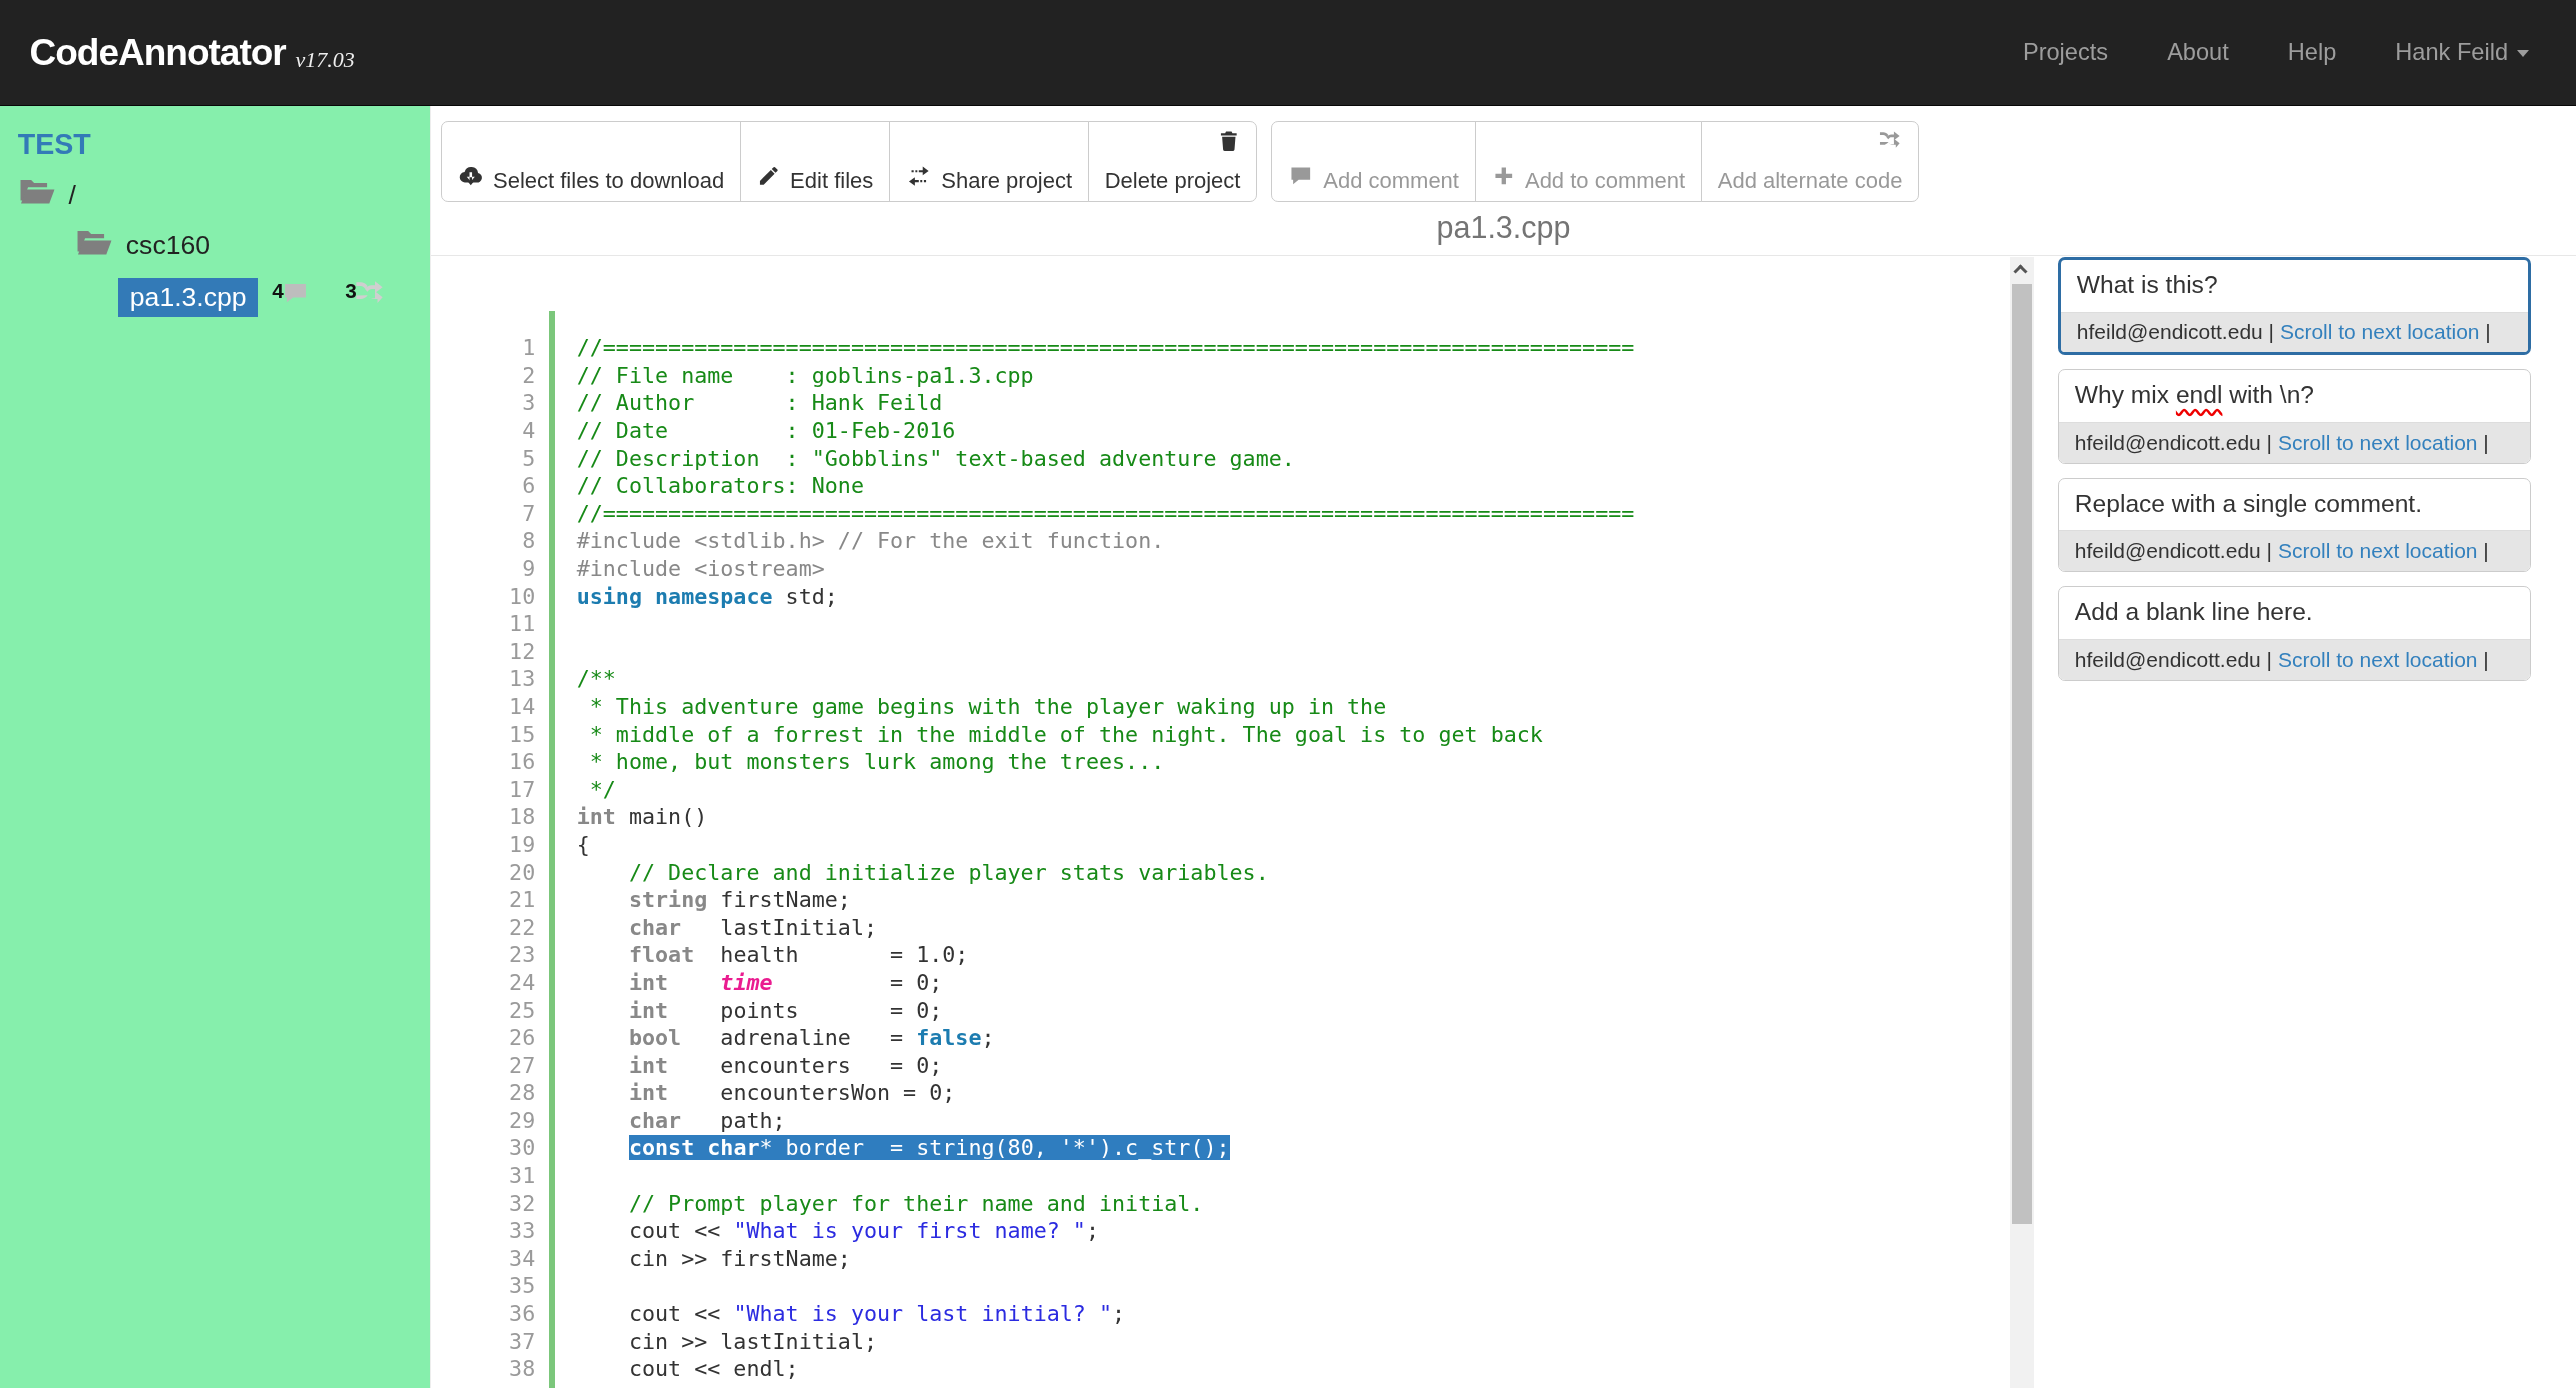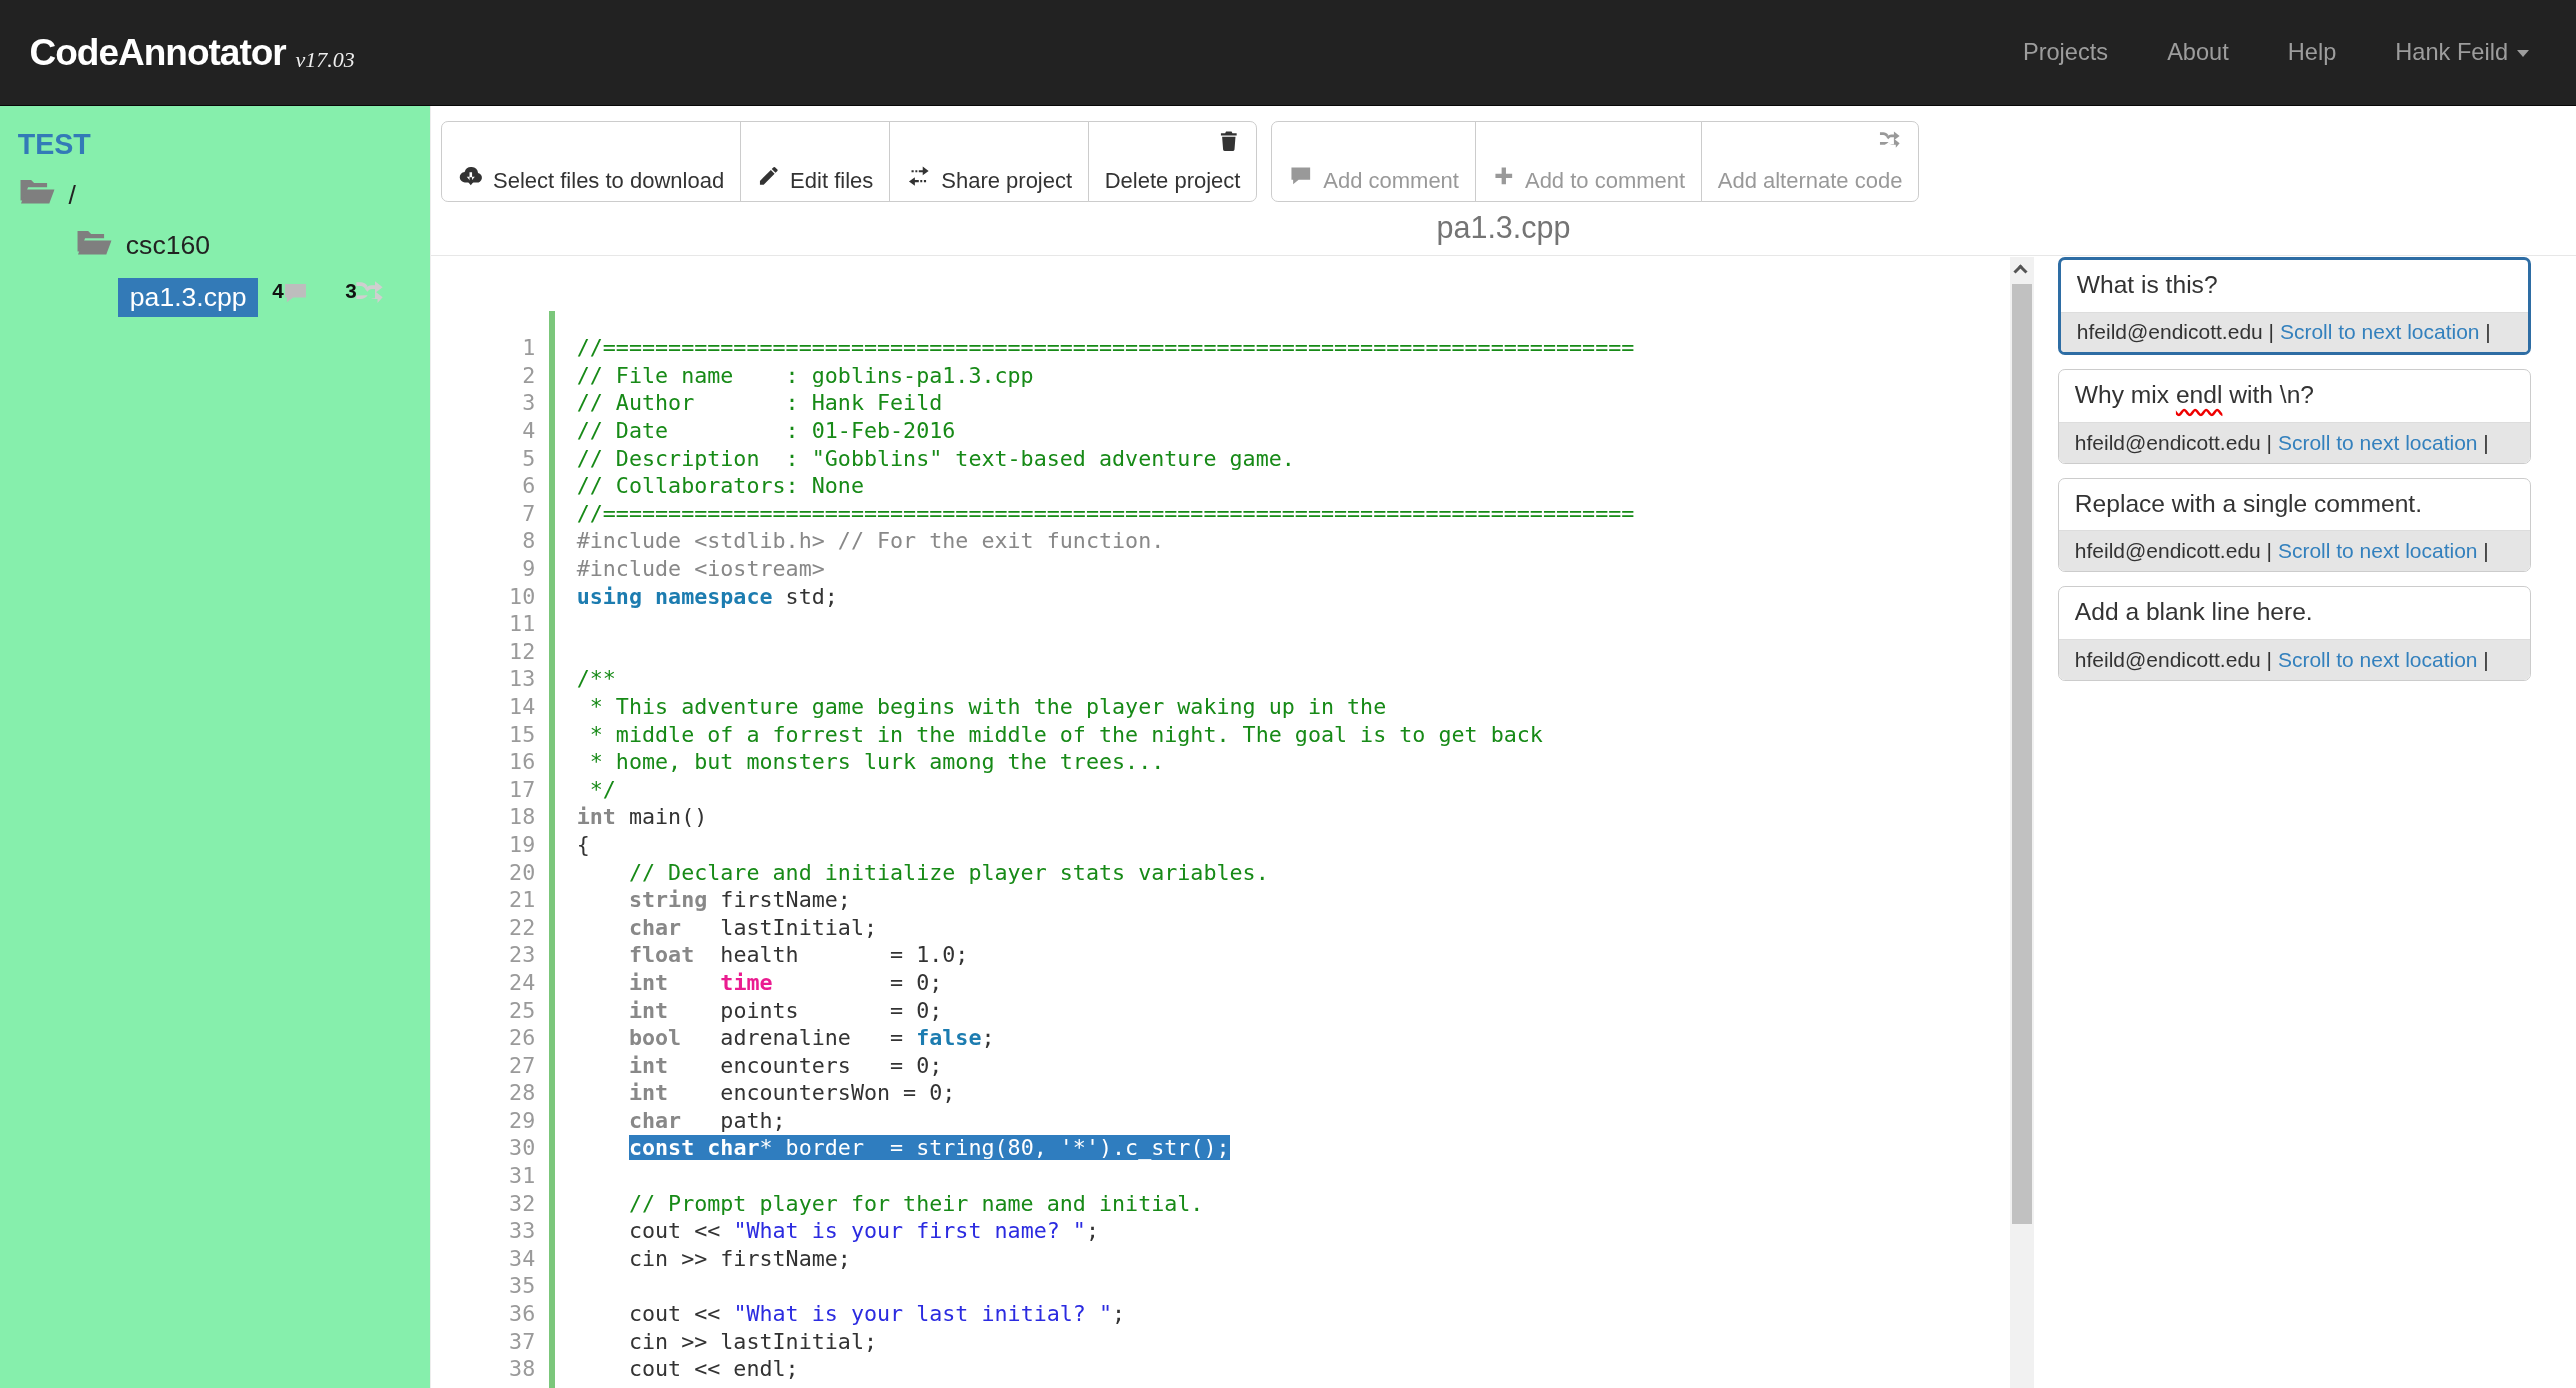--- a/index.html
+++ b/index.html
@@ -58,21 +58,21 @@
   .code-pre { flex:1; border-left:6.9px solid #7bc77b; padding:23.6px 0 0 21.7px;
     font-family:"DejaVu Sans Mono", monospace; font-size:21.7px; line-height:27.6px; color:#333;
     overflow:hidden; }
   .cl { white-space:pre; height:27.6px; }
   .ln { display:block; height:27.6px; }
   .tok-comment { color:#178a17; }
   .tok-meta { color:#888; }
   .tok-keyword { color:#1c7cb0; font-weight:bold; }
   .tok-type { color:#888; font-weight:bold; }
   .tok-string { color:#2b2be0; }
-  .tok-literal { color:#ea1c90; font-weight:bold; }
+  .tok-literal { color:#ea1c90; font-weight:bold;font-style:italic; }
   .tok-plain { color:#333; }
   .tok-highlight-bold { color:#fff; background:#2f7dbf; font-weight:bold; }
   .tok-highlight { color:#fff; background:#2f7dbf; }
 
   
   .vscroll { position:absolute; left:1579px; top:151px; width:23.6px; height:1149px;
     background:#f1f1f1; }
   .scroll-btn { position:absolute; left:0; width:23.6px; height:25.6px; display:flex;
     align-items:center; justify-content:center; cursor:pointer; }
   .scroll-btn.up { top:0; }

